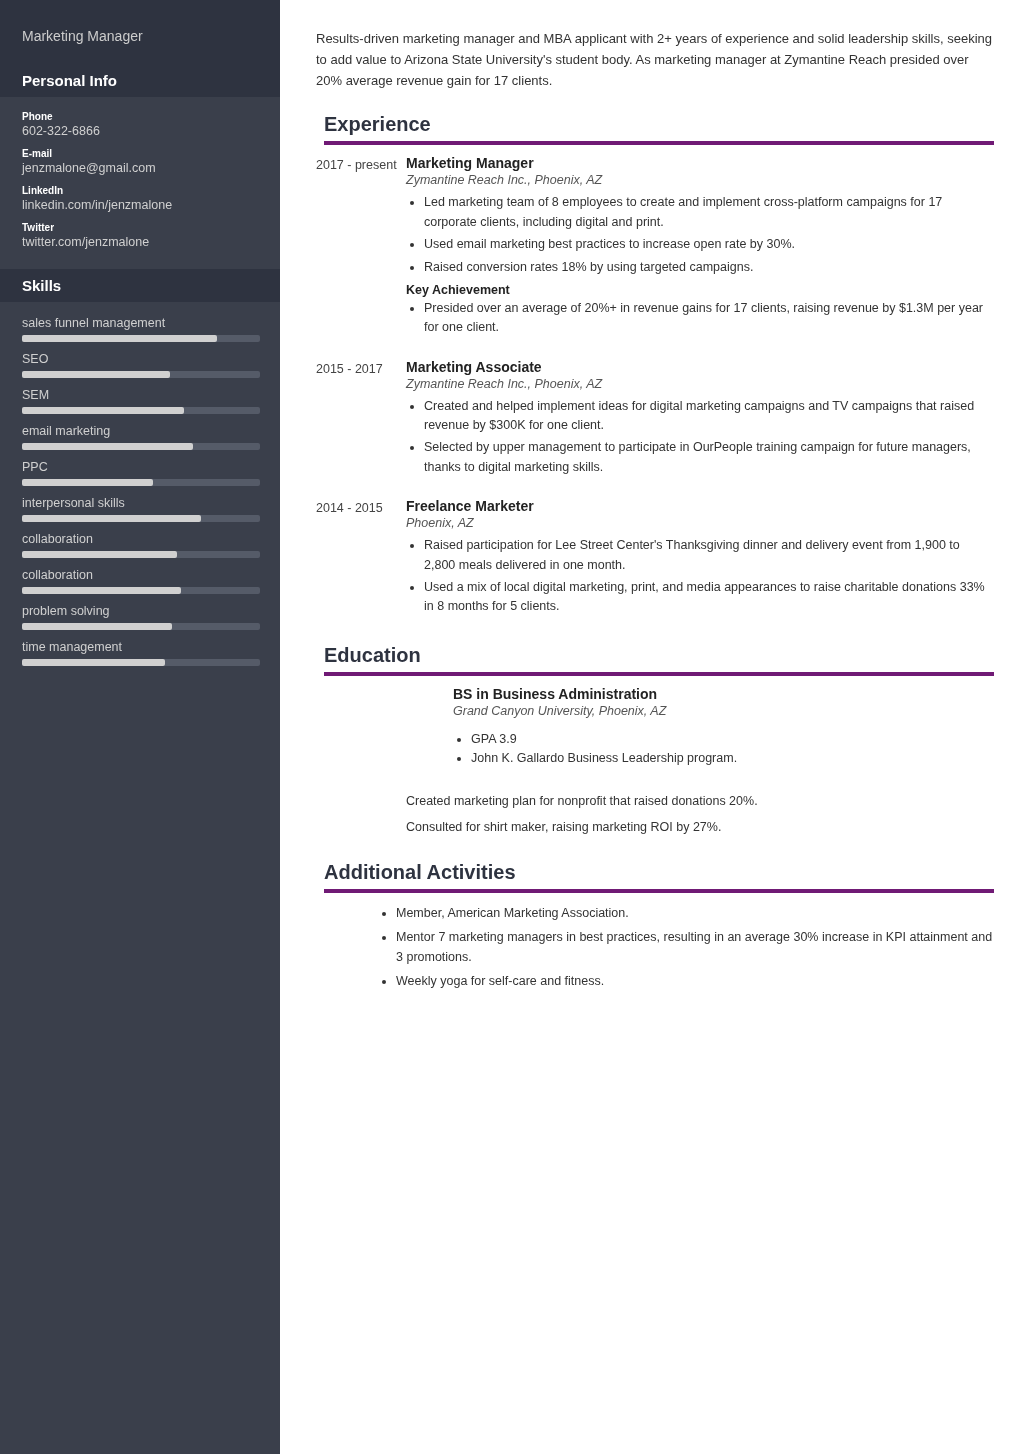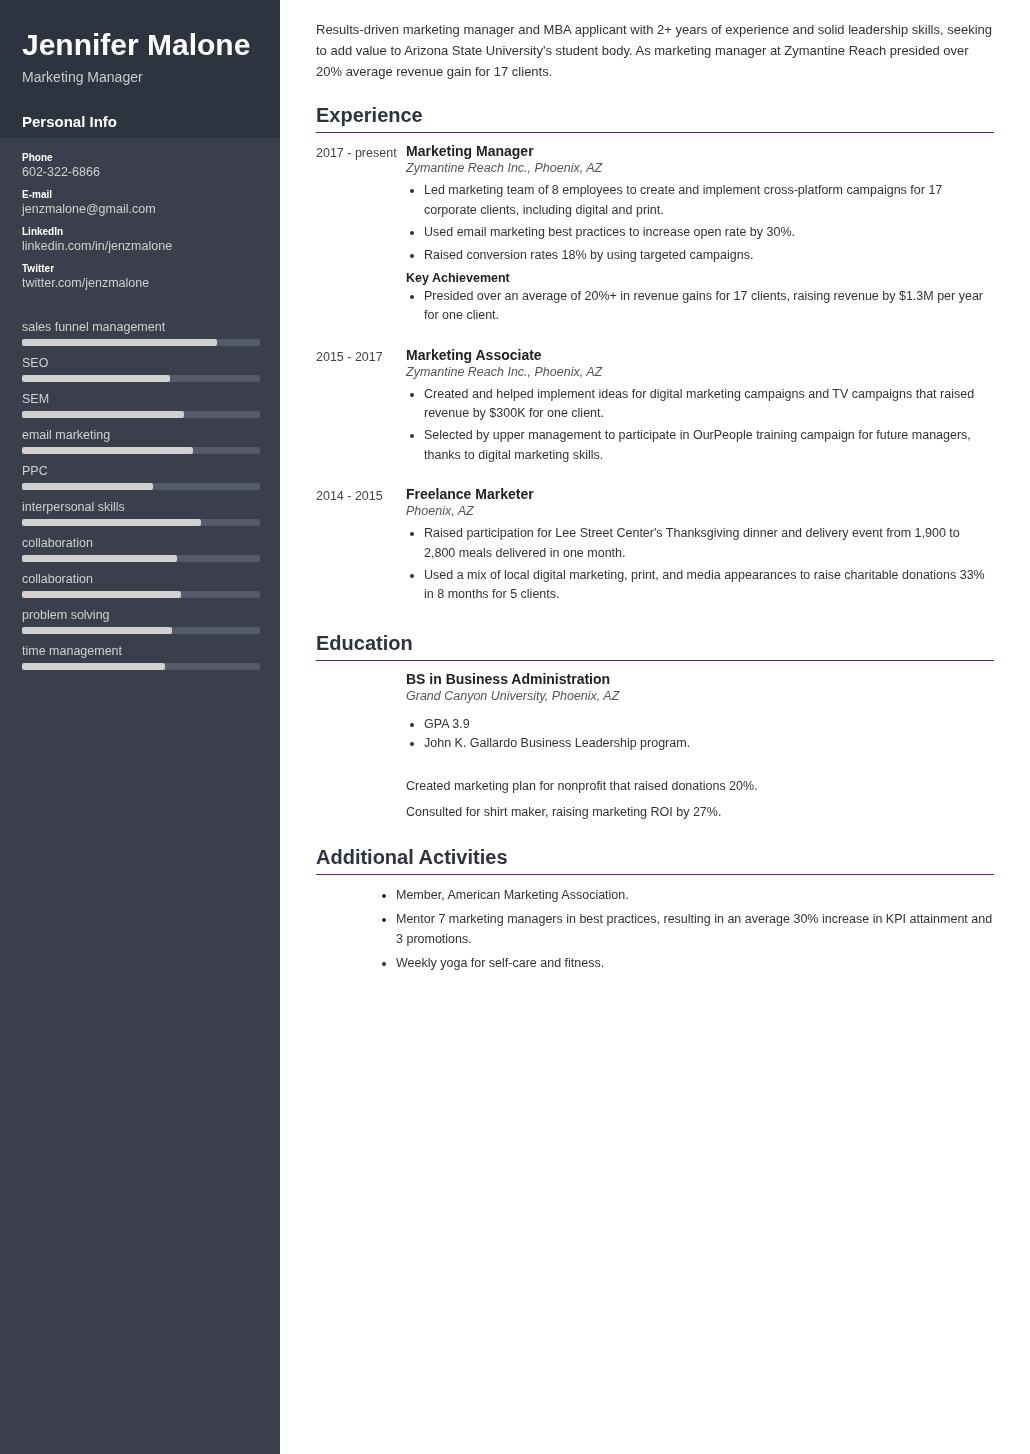--- a/index.html
+++ b/index.html
@@ -78,36 +78,37 @@
     }
     .skill-bar-fill {
       background: #d0d0d0;
       height: 7px;
       border-radius: 2px;
     }
 
     
     .main-content {
       flex: 1;
-      padding: 20px 36px 30px 36px;
+      padding: 29px 36px 30px 36px;
       background: #fff;
     }
     .summary-text {
       font-size: 13px;
       color: #333;
       line-height: 1.6;
       margin-bottom: 22px;
     }
     .section-title {
       font-size: 20px;
       font-weight: 700;
       color: #2e3340;
       margin-bottom: 10px;
       padding-bottom: 5px;
-      border-bottom: 1px solid #701a75;
+      border-bottom: 4px solid #701a75;
+      margin-left: 8px;
     }
     .experience-section, .education-section, .projects-section, .activities-section {
       margin-bottom: 24px;
     }
     .exp-row {
       display: flex;
       margin-bottom: 18px;
     }
     .exp-date {
       min-width: 90px;
@@ -145,20 +146,21 @@
       font-weight: 700;
       font-size: 12.5px;
       color: #222;
       margin-top: 6px;
       margin-bottom: 2px;
     }
     
     .edu-row {
       display: flex;
       margin-bottom: 14px;
+      gap: 47px;
     }
     .edu-spacer {
       min-width: 90px;
     }
     .edu-body {
       flex: 1;
     }
     .edu-degree {
       font-size: 14px;
       font-weight: 700;
@@ -204,39 +206,39 @@
       margin-bottom: 4px;
     }
   </style>
 </head>
 <body>
 
 <div class="resume-container">
 
   <div class="sidebar">
     <div class="sidebar-header">
-      <div class="sidebar-name">Jennifer Malone</div>
       <div class="sidebar-title">Marketing Manager</div>
     </div>
 
     <div class="sidebar-section">
       <div class="sidebar-section-header">Personal Info</div>
       <div id="contacts-container">
           <div class="contact-label">Phone</div>
           <div class="contact-value">602-322-6866</div>
           <div class="contact-label">E-mail</div>
           <div class="contact-value">jenzmalone@gmail.com</div>
           <div class="contact-label">LinkedIn</div>
           <div class="contact-value">linkedin.com/in/jenzmalone</div>
           <div class="contact-label">Twitter</div>
           <div class="contact-value">twitter.com/jenzmalone</div>
         </div>
     </div>
 
     <div class="sidebar-section">
+      <div class="sidebar-section-header">Skills</div>
       <div id="skills-container">
           <div class="skill-name">sales funnel management</div>
           <div class="skill-bar-bg">
             <div class="skill-bar-fill" style="width: 82%;"></div>
           </div>
           <div class="skill-name">SEO</div>
           <div class="skill-bar-bg">
             <div class="skill-bar-fill" style="width: 62%;"></div>
           </div>
           <div class="skill-name">SEM</div>

